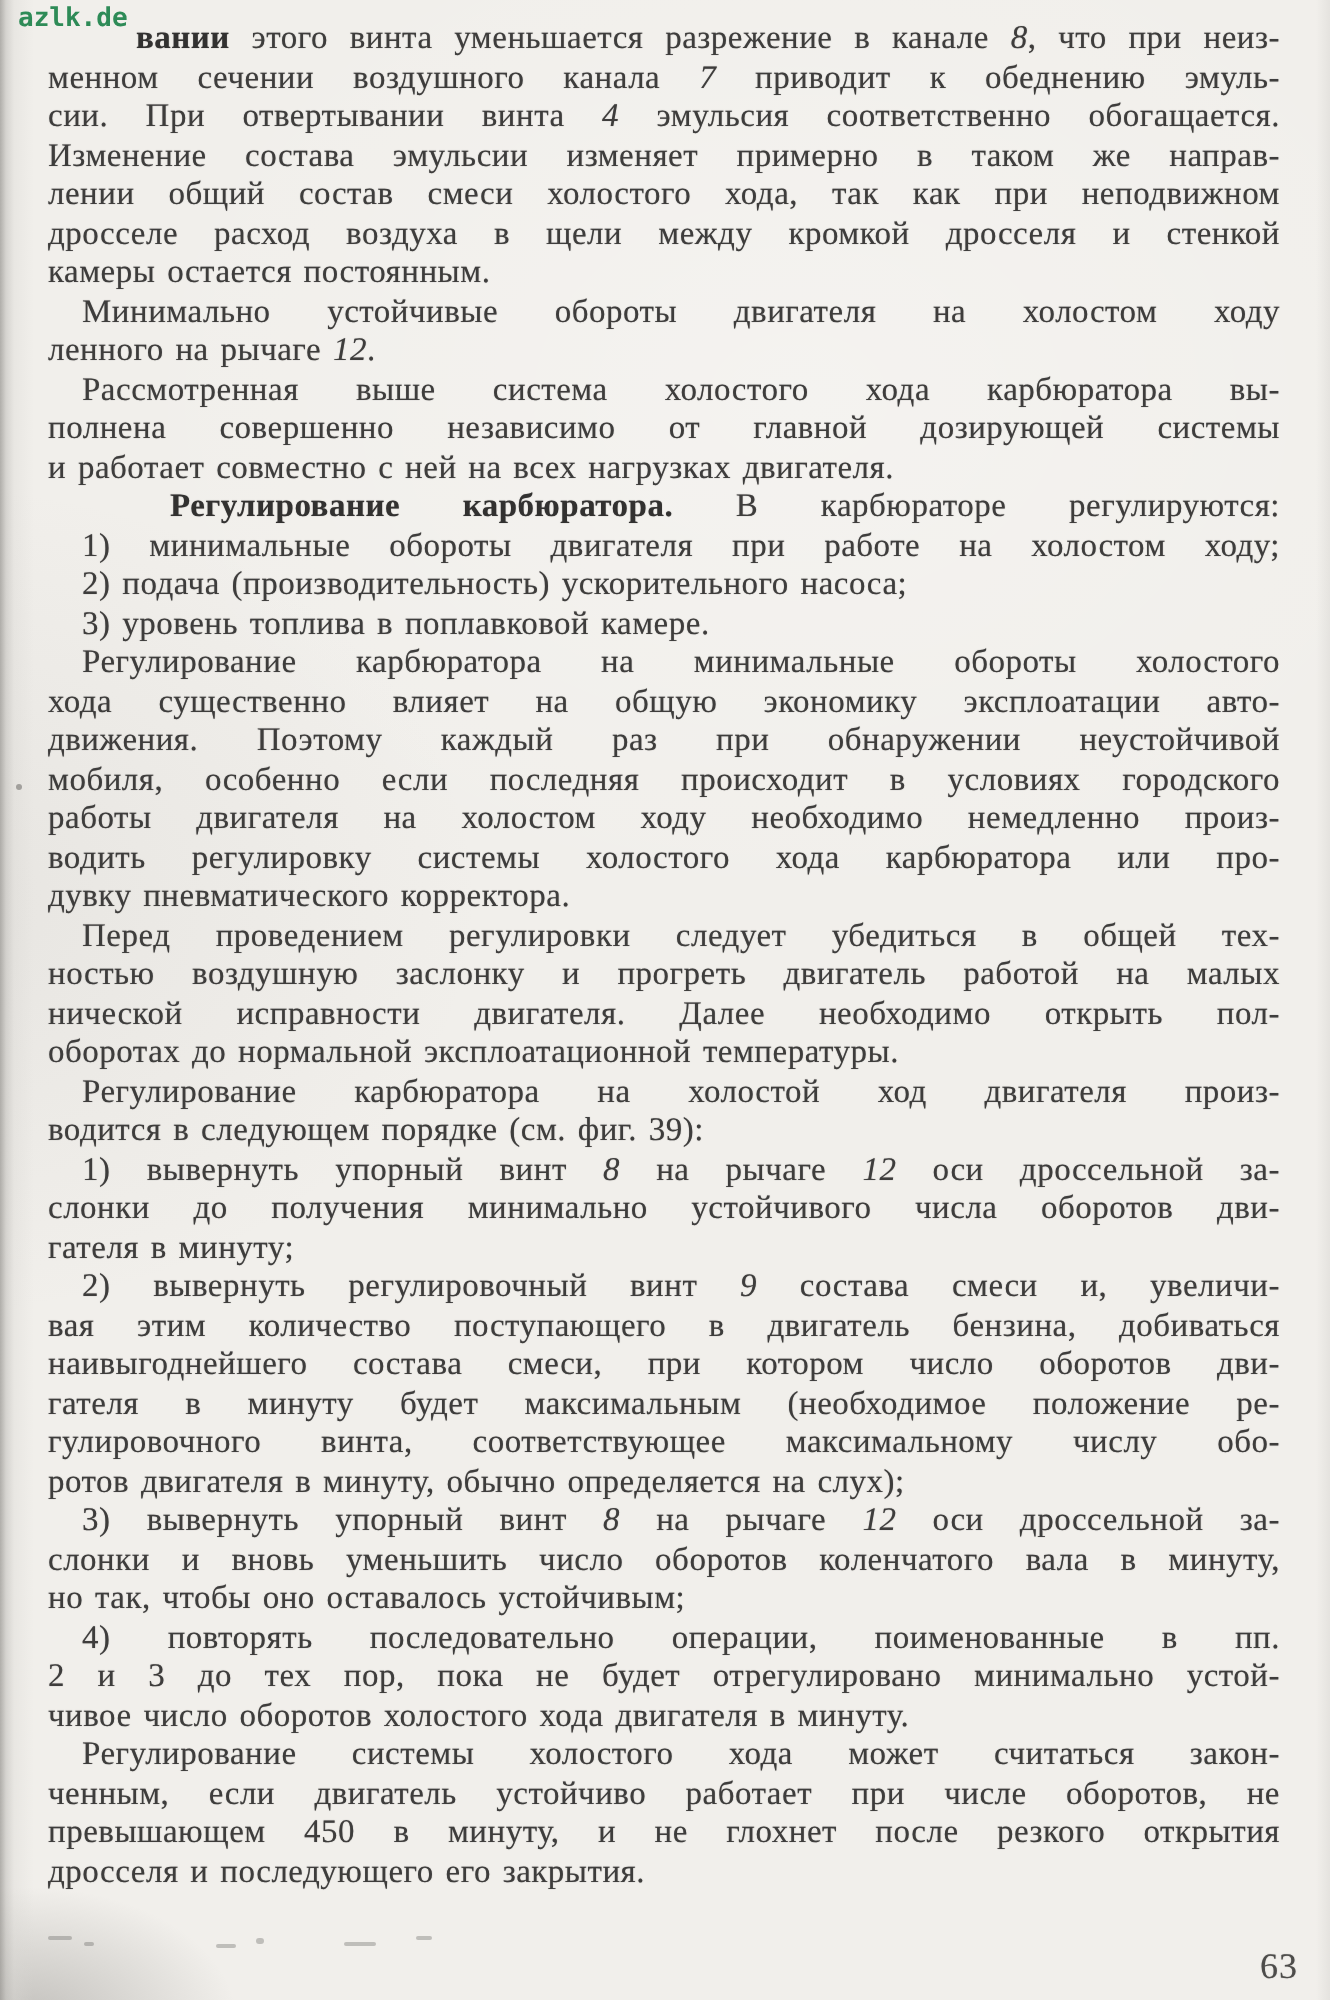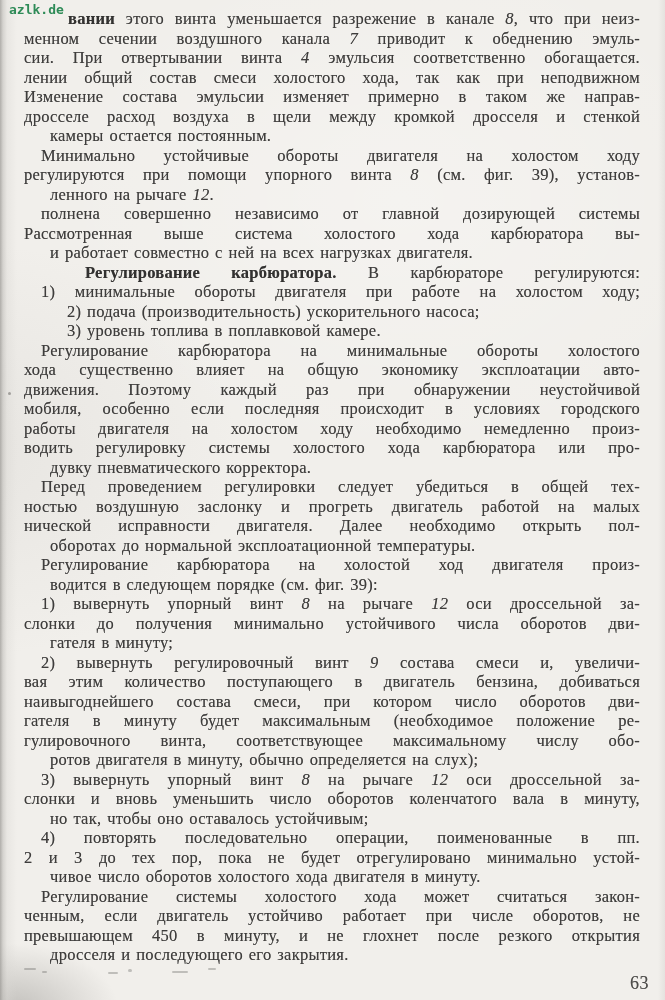--- a/index.html
+++ b/index.html
@@ -42,21 +42,20 @@
   .line{
     height:19.5px;
     text-align:justify;
     -moz-text-align-last:justify;
     text-align-last:justify;
     white-space:nowrap;
   }
   .line.endline{
     -moz-text-align-last:left;
     text-align-last:left;
-    margin-left:26px;
   }
   .sg-r{font-style:normal;}
   .sg-b{font-weight:bold;color:#323130;margin-left:44px;}
   .sg-i{font-style:italic;}
   .pagenum{
     position:absolute;right:16px;bottom:6px;
     font-size:18px;color:var(--pagenum);
     letter-spacing:.5px;
     text-shadow:0 0 .5px rgba(77,76,74,.5);
   }
@@ -67,33 +66,32 @@
 <body>
 
 <div class="page">
   <div class="watermark">azlk.de</div>
 
   <div class="textblock">
       <div class="para">
         <div class="line"><span class="sg-b">вании</span><span class="sg-r"> этого винта уменьшается разрежение в канале </span><span class="sg-i">8</span><span class="sg-r">, что при неиз-</span></div>
         <div class="line"><span class="sg-r">менном сечении воздушного канала </span><span class="sg-i">7</span><span class="sg-r"> приводит к обеднению эмуль-</span></div>
         <div class="line"><span class="sg-r">сии. При отвертывании винта </span><span class="sg-i">4</span><span class="sg-r"> эмульсия соответственно обогащается.</span></div>
+        <div class="line"><span class="sg-r">Изменение состава эмульсии изменяет примерно в таком же направ-</span></div>
         <div class="line"><span class="sg-r">лении общий состав смеси холостого хода, так как при неподвижном</span></div>
-        <div class="line"><span class="sg-r">Изменение состава эмульсии изменяет примерно в таком же направ-</span></div>
         <div class="line"><span class="sg-r">дросселе расход воздуха в щели между кромкой дросселя и стенкой</span></div>
         <div class="line endline"><span class="sg-r">камеры остается постоянным.</span></div>
       </div>
       <div class="para indent">
         <div class="line"><span class="sg-r">Минимально устойчивые обороты двигателя на холостом ходу</span></div>
-        <div class="line"><span class="sg-r">регулируются при помощи упорного винта </span><span class="sg-i">8</span><span class="sg-r"> (см. фиг. 39), установ-</span></div>
         <div class="line endline"><span class="sg-r">ленного на рычаге </span><span class="sg-i">12</span><span class="sg-r">.</span></div>
       </div>
       <div class="para indent">
+        <div class="line"><span class="sg-r">Рассмотренная выше система холостого хода карбюратора вы-</span></div>
         <div class="line"><span class="sg-r">полнена совершенно независимо от главной дозирующей системы</span></div>
-        <div class="line"><span class="sg-r">Рассмотренная выше система холостого хода карбюратора вы-</span></div>
         <div class="line endline"><span class="sg-r">и работает совместно с ней на всех нагрузках двигателя.</span></div>
       </div>
       <div class="para indent">
         <div class="line"><span class="sg-b">Регулирование карбюратора.</span><span class="sg-r"> В карбюраторе регулируются:</span></div>
       </div>
       <div class="para indent">
         <div class="line"><span class="sg-r">1) минимальные обороты двигателя при работе на холостом ходу;</span></div>
       </div>
       <div class="para indent">
         <div class="line endline"><span class="sg-r">2) подача (производительность) ускорительного насоса;</span></div>

